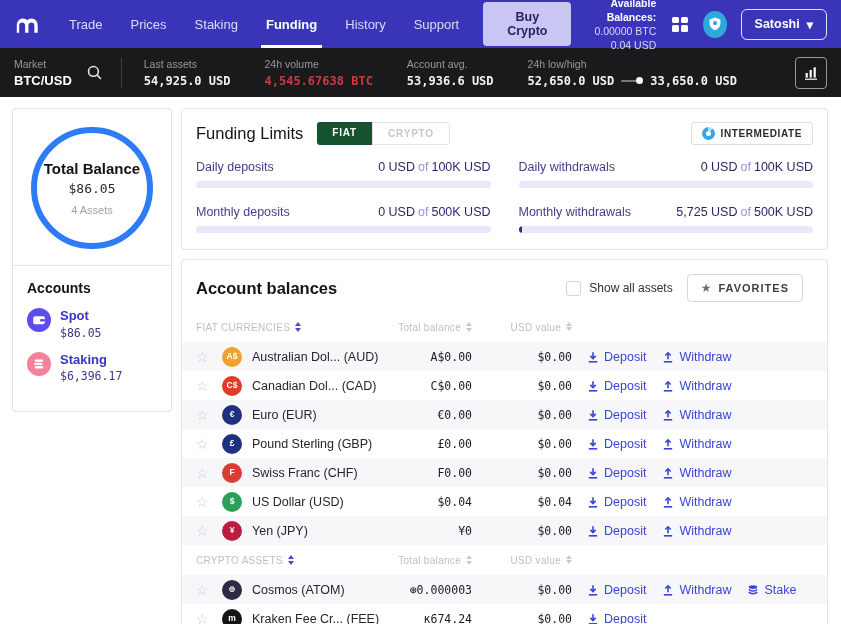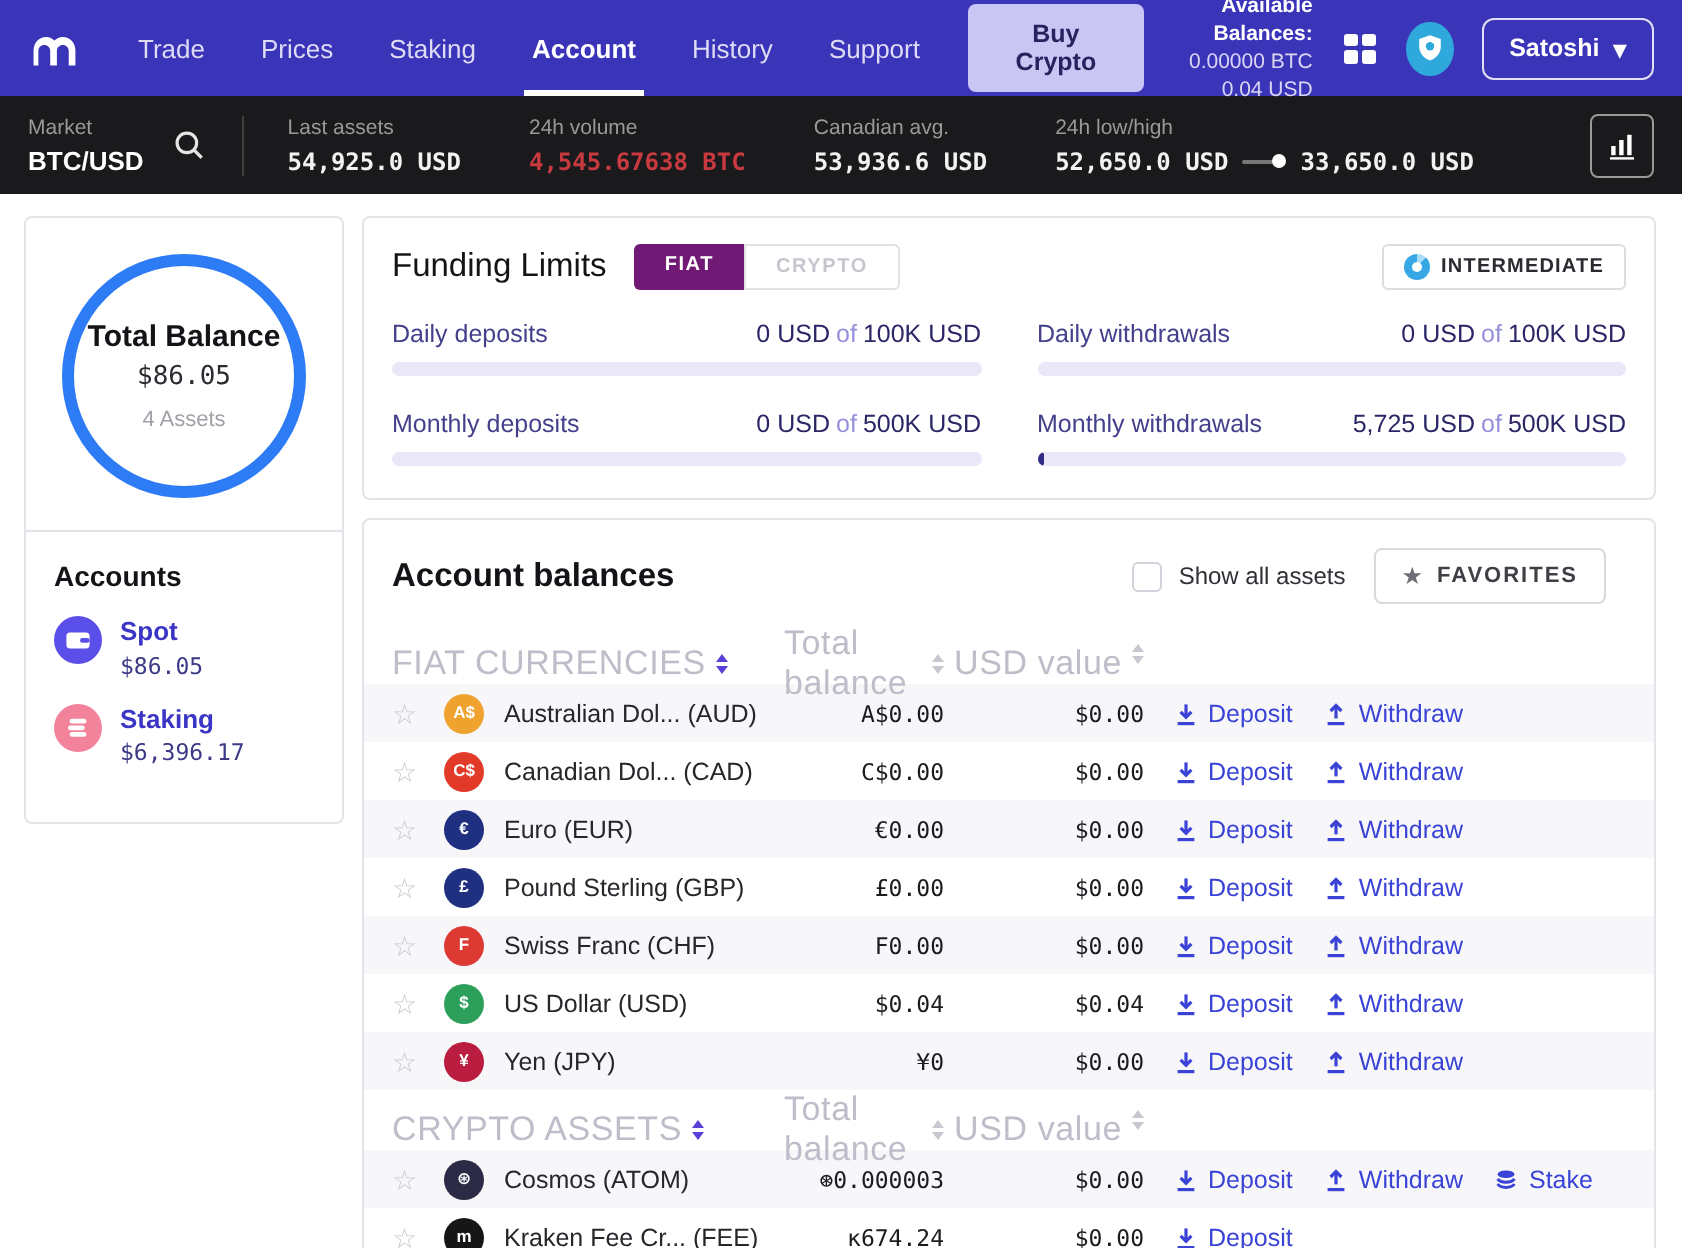--- a/index.html
+++ b/index.html
@@ -64,21 +64,21 @@
 
   
   .rightcol{flex:1;display:flex;flex-direction:column;gap:9px}
 
   
   .fl{padding:13px 14px 16px}
   .fl-head{display:flex;align-items:center}
   .fl-title{font-size:16.5px;font-weight:normal;color:#141418}
   .tabs{display:flex;margin-left:14px}
   .tab{font-size:10px;font-weight:bold;letter-spacing:.8px;padding:5px 15px;cursor:pointer}
-  .tab.active{background:#701a75;color:#fff;border-radius:3px 0 0 3px}
+  .tab.active{background:#14532d;color:#fff;border-radius:3px 0 0 3px}
   .tab.idle{border:1px solid #E0E0E6;color:#C6C6CE;border-radius:0 3px 3px 0;background:#fff}
   .tier{margin-left:auto;display:flex;align-items:center;gap:6px;border:1px solid #DCDCE2;
     border-radius:3px;padding:4px 10px}
   .tier-ic{width:13px;height:13px;border-radius:50%;
     background:conic-gradient(#A9DCF5 0 12%,#37A7E5 12% 100%)}
   .tier-ic::after{content:"";display:block;width:5px;height:5px;background:#fff;border-radius:50%;margin:4px}
   .tier-label{font-size:10px;font-weight:bold;letter-spacing:.6px;color:#2A2A30}
   .limits{display:grid;grid-template-columns:1fr 1fr;column-gap:28px;row-gap:17px;margin-top:15px}
   .limit .lr{display:flex;justify-content:space-between;align-items:baseline;font-size:12.5px}
   .limit .lab{color:#45408C}
@@ -100,21 +100,21 @@
   .search-box{display:flex;align-items:center;border:1px solid #D8D8DE;border-radius:4px;
     width:152px;height:31px;padding:0 9px}
   .search-box input{border:none;outline:none;flex:1;font-size:12px;color:#333;min-width:0;
     font-family:"Liberation Sans","DejaVu Sans",sans-serif}
   .search-box input::placeholder{color:#9B9BA3}
   .search-box svg{color:#77777F}
 
   .table{margin-top:10px}
   .thead,.trow{display:grid;grid-template-columns:26px 30px 140px 80px 100px 1fr;
     align-items:center;padding:0 14px}
-  .thead{height:30px;color:#BFBDC9;font-size:17px;letter-spacing:.3px}
+  .thead{height:30px;color:#BFBDC9;font-size:10px;letter-spacing:.3px}
   .h-sec{grid-column:1/4;display:flex;align-items:center}
   .h-bal{grid-column:4;justify-self:end;display:flex;align-items:center}
   .h-usd{grid-column:5;justify-self:end;display:flex;}
   .sort{display:inline-flex;flex-direction:column;gap:1.5px;margin-left:5px}
   .sort i{width:0;height:0;border-left:3.5px solid transparent;border-right:3.5px solid transparent}
   .sort .up{border-bottom:4px solid currentColor}
   .sort .dn{border-top:4px solid currentColor}
   .sort.purple{color:#5741D9}
   .sort.gray{color:#C9C7D2}
   .trow{height:29px}
@@ -177,21 +177,21 @@
 
 <header class="topnav">
   <span class="logo">
     <svg width="25" height="22" viewBox="0 0 27 23" fill="#fff">
         <use href="#i-kraken"></use>
       </svg>
   </span>
   <span class="nav-item">Trade</span>
   <span class="nav-item">Prices</span>
   <span class="nav-item">Staking</span>
-  <span class="nav-item active">Account</span>
+  <span class="nav-item active">Funding</span>
   <span class="nav-item">History</span>
   <span class="nav-item">Support</span>
   <button class="buy-btn">Buy Crypto</button>
   <span class="nav-spacer"></span>
   <div class="avail">
     <div class="t">Available Balances:</div>
     <div class="v">0.00000 BTC</div>
     <div class="v">0.04 USD</div>
   </div>
   <span class="grid-icon">
@@ -224,21 +224,21 @@
   <span class="mb-div"></span>
   <div class="stat">
     <div class="mb-label">Last assets</div>
     <div class="val mono">54,925.0 USD</div>
   </div>
   <div class="stat">
     <div class="mb-label">24h volume</div>
     <div class="val mono" style="color: rgb(201, 58, 64);">4,545.67638 BTC</div>
   </div>
   <div class="stat">
-    <div class="mb-label">Canadian avg.</div>
+    <div class="mb-label">Account avg.</div>
     <div class="val mono">53,936.6 USD</div>
   </div>
   <div class="stat lowhigh">
     <div class="mb-label">24h low/high</div>
     <div class="vals">
       <span class="mono">52,650.0 USD</span>
       <span class="range">
           <i class="line"></i>
           <i class="dot"></i>
         </span>

